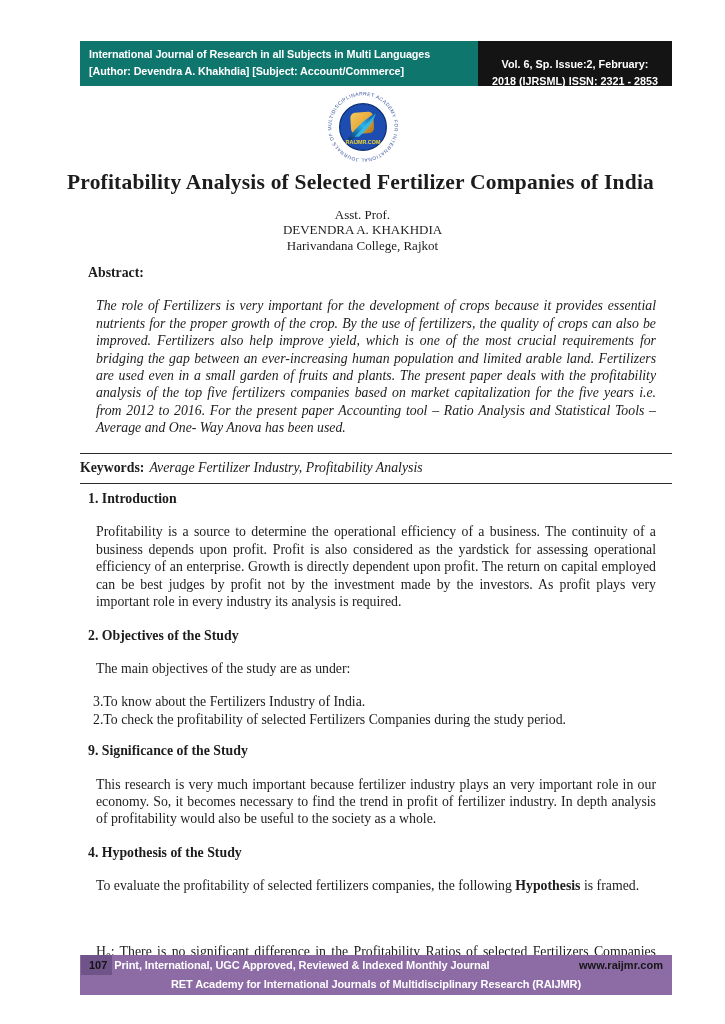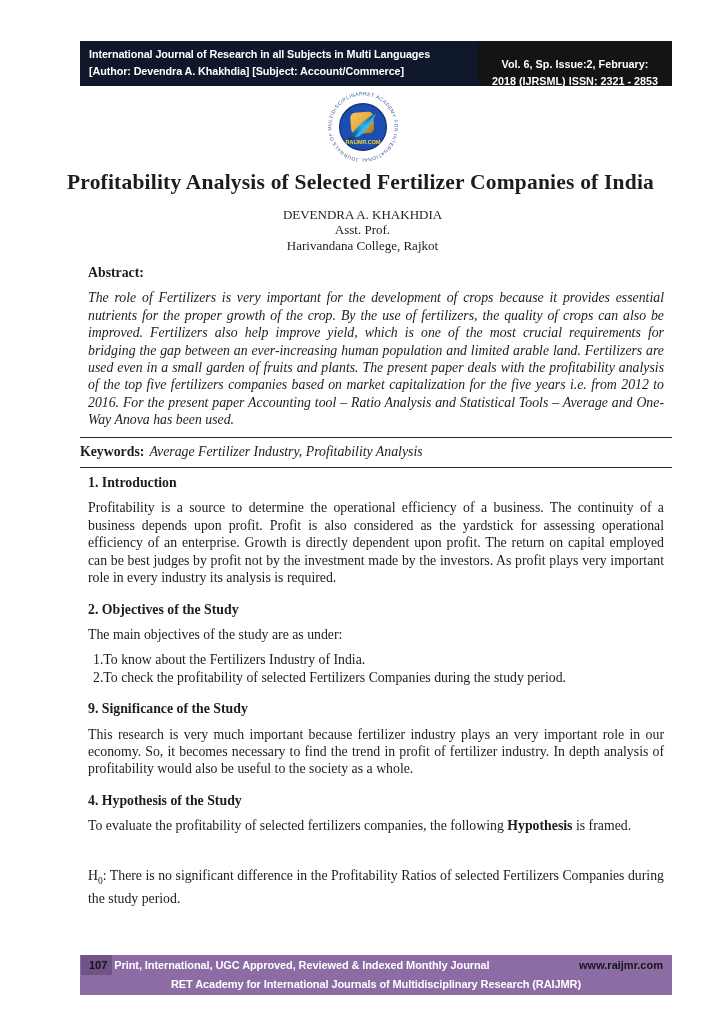--- a/index.html
+++ b/index.html
@@ -7,21 +7,21 @@
     position:relative; width:725px; height:1024px; background:#ffffff;
     font-family:"Liberation Serif", serif; color:#1c1c1c; overflow:hidden;
   }
 
   
   .band-header {
     position:absolute; left:80px; top:41px; width:592px; height:45px;
     display:flex; font-family:"Liberation Sans", sans-serif; font-weight:bold;
   }
   .band-left {
-    width:398px; box-sizing:border-box; background:#0f172a; color:#ffffff;
+    width:398px; box-sizing:border-box; background:#0f766e; color:#ffffff;
     padding:5px 9px 0 9px; font-size:10.8px; line-height:17px;
     letter-spacing:-0.1px; white-space:nowrap;
   }
   .band-right {
     flex:1; box-sizing:border-box; background:#141414; color:#ffffff;
     text-align:center; padding:15px 2px 0 2px; font-size:10.8px; line-height:17px;
     white-space:nowrap;
   }
 
   
@@ -29,21 +29,21 @@
 
   
   .paper-title {
     position:absolute; left:0; right:4px; top:170px; text-align:center;
     font-size:21.5px; font-weight:bold; letter-spacing:0.2px;
   }
   .author-block { position:absolute; left:0; right:0; top:207px; text-align:center; font-size:13px; line-height:15.4px; }
 
   
   .content { position:absolute; left:80px; top:256px; width:592px; font-size:13.8px; line-height:17.4px; }
-  .content p { margin:8px; text-align:justify; }
+  .content p { margin:16px; text-align:justify; }
   .sec-heading { font-weight:bold; margin:8px; }
   .abstract-text { font-style:italic; }
   .rule { border:none; border-top:1.6px solid #2a2a2a; margin:7px 0 5px 0; }
   .keywords-line { margin:3px 0 2px 0; }
   .keywords-line .kw-label { font-weight:bold; margin-right:5px; }
   .keywords-line .kw-text { font-style:italic; }
   .mt { margin-top:14px; }
   .obj-item { padding-left:13px; text-align:justify; }
   .hyp-gap { height:16px; }
   sub { font-size:9.5px; }
@@ -101,42 +101,42 @@
       <circle cx="50" cy="45" r="28.5" fill="#1d4db0" stroke="#0d2f73" stroke-width="1.5"></circle>
       <rect x="35" y="27" width="28" height="26" rx="6" transform="rotate(-4 49 40)" fill="url(#goldg)"></rect>
       <path d="M 31,60 C 44,42 56,33 68,26 C 60,42 48,54 36,61 Z" fill="url(#swooshg)"></path>
       <path d="M 40,57 C 50,46 58,38 66,28 C 62,40 54,50 45,57 Z" fill="#35c0ea" opacity="0.85"></path>
       <text x="50" y="65.5" text-anchor="middle" font-family="Liberation Sans, sans-serif" font-weight="bold" font-size="6.6" fill="#f5d329">RAIJMR.COM</text>
     </svg>
   </div>
 
   <div class="paper-title">Profitability Analysis of Selected Fertilizer Companies of India</div>
   <div class="author-block">
+    <div>Asst. Prof.</div>
     <div>DEVENDRA A. KHAKHDIA</div>
-    <div>Asst. Prof.</div>
     <div>Harivandana College, Rajkot</div>
   </div>
 
   <div class="content">
 
     <div class="sec-heading">Abstract:</div>
     <p class="abstract-text">The role of Fertilizers is very important for the development of crops because it provides essential nutrients for the proper growth of the crop. By the use of fertilizers, the quality of crops can also be improved. Fertilizers also help improve yield, which is one of the most crucial requirements for bridging the gap between an ever-increasing human population and limited arable land. Fertilizers are used even in a small garden of fruits and plants. The present paper deals with the profitability analysis of the top five fertilizers companies based on market capitalization for the five years i.e. from 2012 to 2016. For the present paper Accounting tool – Ratio Analysis and Statistical Tools – Average and One- Way Anova has been used.</p>
 
     <hr class="rule">
     <div class="keywords-line">
       <span class="kw-label">Keywords:</span><span class="kw-text">Average Fertilizer Industry, Profitability Analysis</span>
     </div>
     <hr class="rule">
 
     <div class="sec-heading" style="margin-top:6px;">1. Introduction</div>
     <p>Profitability is a source to determine the operational efficiency of a business. The continuity of a business depends upon profit. Profit is also considered as the yardstick for assessing operational efficiency of an enterprise. Growth is directly dependent upon profit. The return on capital employed can be best judges by profit not by the investment made by the investors. As profit plays very important role in every industry its analysis is required.</p>
 
     <div class="sec-heading mt">2. Objectives of the Study</div>
     <p>The main objectives of the study are as under:</p>
-    <div class="obj-item">1.To know about the Fertilizers Industry of India.</div>
+    <div class="obj-item">3.To know about the Fertilizers Industry of India.</div>
     <div class="obj-item">2.To check the profitability of selected Fertilizers Companies during the study period.</div>
 
     <div class="sec-heading mt">9. Significance of the Study</div>
     <p>This research is very much important because fertilizer industry plays an very important role in our economy. So, it becomes necessary to find the trend in profit of fertilizer industry. In depth analysis of profitability would also be useful to the society as a whole.</p>
 
     <div class="sec-heading mt">4. Hypothesis of the Study</div>
     <p><span>To evaluate the profitability of selected fertilizers companies, the following </span><b>Hypothesis</b><span> is framed.</span></p>
     <div class="hyp-gap"></div>
     <p><span>H</span><sub>0</sub><span>: There is no significant difference in the Profitability Ratios of selected Fertilizers Companies during the study period.</span></p>
 

